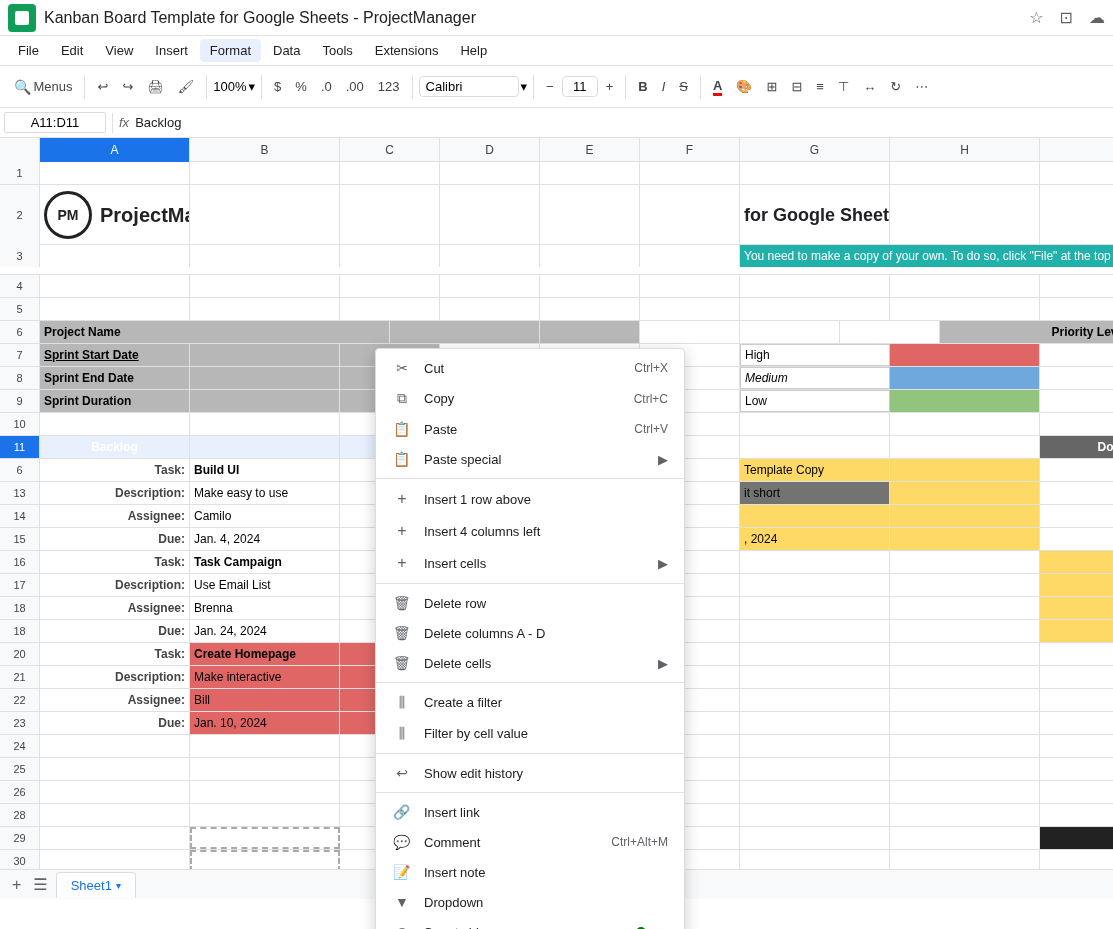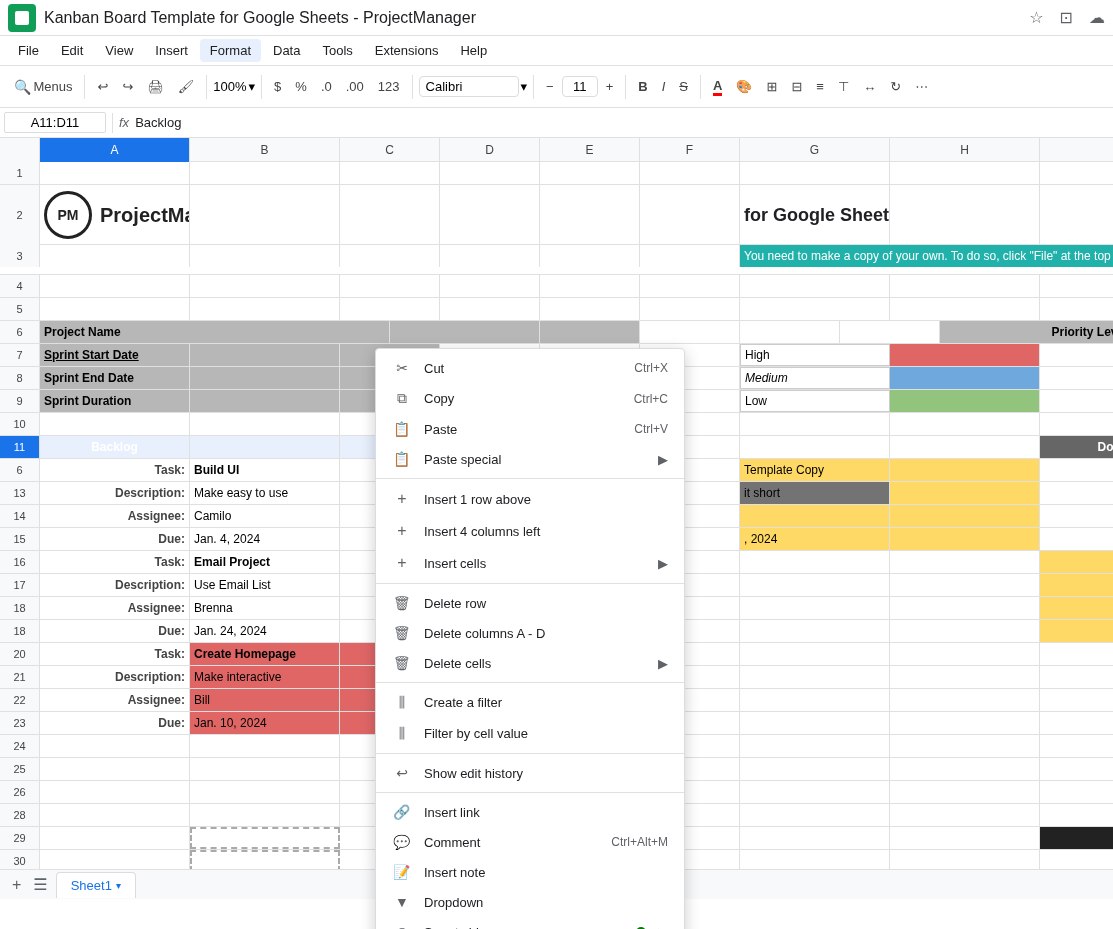--- a/index.html
+++ b/index.html
@@ -544,21 +544,21 @@
       <div class="cell col-f"></div>
       <div class="cell col-g" style="background:#ffd966;">, 2024</div>
       <div class="cell col-h" style="background:#ffd966;"></div>
       <div class="cell col-i right bold" style="justify-content:flex-end;font-weight:bold;color:#444;">Due:</div>
 
     </div>
 
     <div class="grid-row">
       <div class="row-num">16</div>
       <div class="cell col-a right bold" style="justify-content:flex-end;font-weight:bold;color:#444;">Task:</div>
-      <div class="cell col-b bold" style="font-weight:bold;">Email Project</div>
+      <div class="cell col-b bold" style="font-weight:bold;">Task Campaign</div>
       <div class="cell col-c"></div>
       <div class="cell col-d"></div>
       <div class="cell col-e"></div>
       <div class="cell col-f"></div>
       <div class="cell col-g"></div>
       <div class="cell col-h"></div>
       <div class="cell col-i right bold" style="justify-content:flex-end;font-weight:bold;color:#444;background:#ffd966;">Task:</div>
 
     </div>
 

